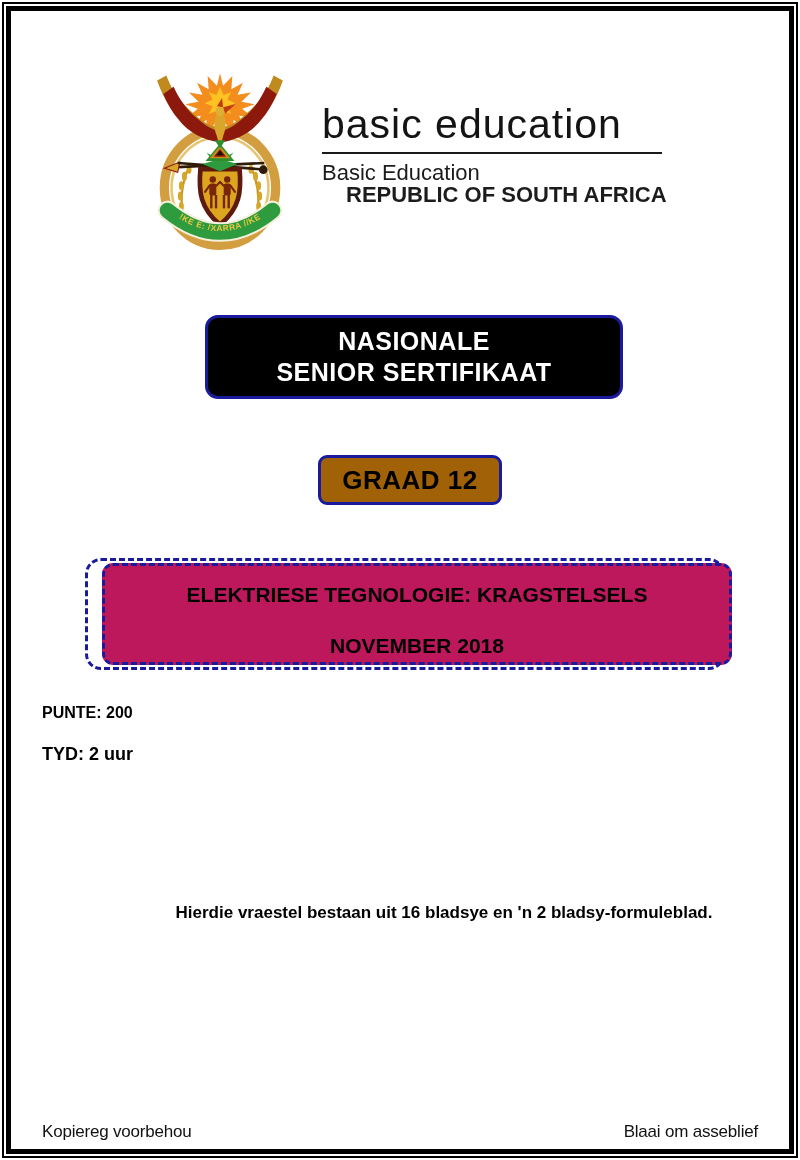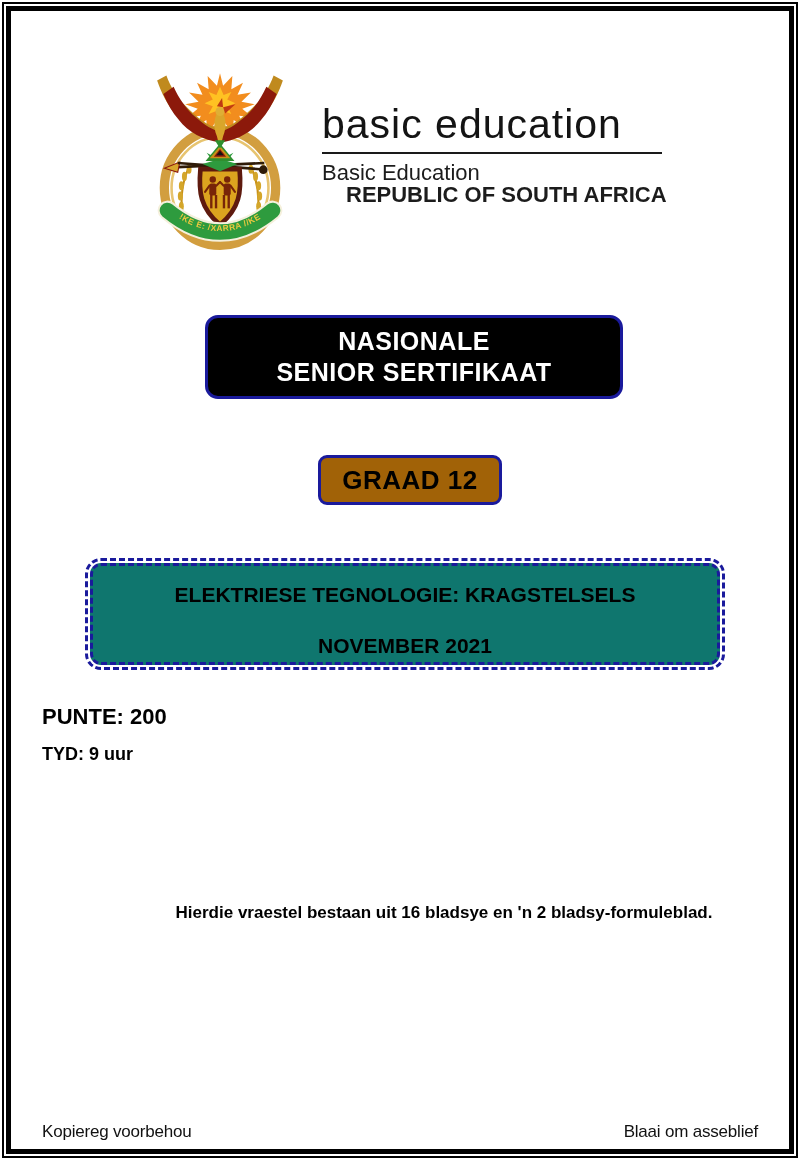--- a/index.html
+++ b/index.html
@@ -24,26 +24,26 @@
   .nsc-box .line{color:#fff;font-weight:700;font-size:25px;line-height:31px;letter-spacing:0.5px;}
 
   
   .grade-box{left:310px;top:455px;width:184px;height:50px;background:#a16207;border:3px solid #1a1a9c;border-radius:9px;
              display:flex;align-items:center;justify-content:center;box-sizing:border-box;margin-left:8px;}
   .grade-box .line{font-weight:700;font-size:26px;letter-spacing:0.5px;}
 
   
   .subject-outer{left:85px;top:558px;width:640px;height:112px;border:3px dashed #1a1a9c;border-radius:16px;
                  box-sizing:border-box;padding:2px;}
-  .subject-inner{width:100%;height:100%;border:3px dashed #1a1a9c;border-radius:11px;background:#0f766e;
-                 box-sizing:border-box;display:flex;flex-direction:column;align-items:center;}
+  .subject-inner{width:100%;height:100%;border:3px dashed #1a1a9c;border-radius:11px;background:#be185d;
+                 box-sizing:border-box;display:flex;flex-direction:column;align-items:center;margin-left:12px;}
   .subject-title{font-weight:700;font-size:21px;margin-top:17px;}
   .subject-session{font-weight:700;font-size:21px;margin-top:27px;}
 
-  .marks-line{left:42px;top:704px;font-weight:700;font-size:22px;}
+  .marks-line{left:42px;top:704px;font-weight:700;font-size:16px;}
   .time-line{left:42px;top:744px;font-weight:700;font-size:18px;}
 
   .note-line{left:0;top:903px;width:800px;text-align:center;font-weight:700;font-size:17px;padding-left:44px;}
 
   .footer-row{left:0;top:1122px;width:800px;padding:0 42px;box-sizing:border-box;
               display:flex;justify-content:space-between;font-size:17px;letter-spacing:-0.2px;color:#111;}
 
   .emblem{left:153px;top:70px;width:134px;height:186px;}
 </style>
 </head>
@@ -153,25 +153,25 @@
   <div class="line">SENIOR SERTIFIKAAT</div>
 </div>
 
 <div class="abs grade-box">
   <div class="line">GRAAD 12</div>
 </div>
 
 <div class="abs subject-outer">
   <div class="subject-inner">
     <div class="subject-title">ELEKTRIESE TEGNOLOGIE: KRAGSTELSELS</div>
-    <div class="subject-session">NOVEMBER 2021</div>
+    <div class="subject-session">NOVEMBER 2018</div>
   </div>
 </div>
 
 <div class="abs marks-line">PUNTE: 200</div>
-<div class="abs time-line">TYD: 9 uur</div>
+<div class="abs time-line">TYD: 2 uur</div>
 
 <div class="abs note-line">Hierdie vraestel bestaan uit 16 bladsye en 'n 2 bladsy-formuleblad.</div>
 
 <div class="abs footer-row">
   <span>Kopiereg voorbehou</span>
   <span>Blaai om asseblief</span>
 </div>
 
 </body></html>

